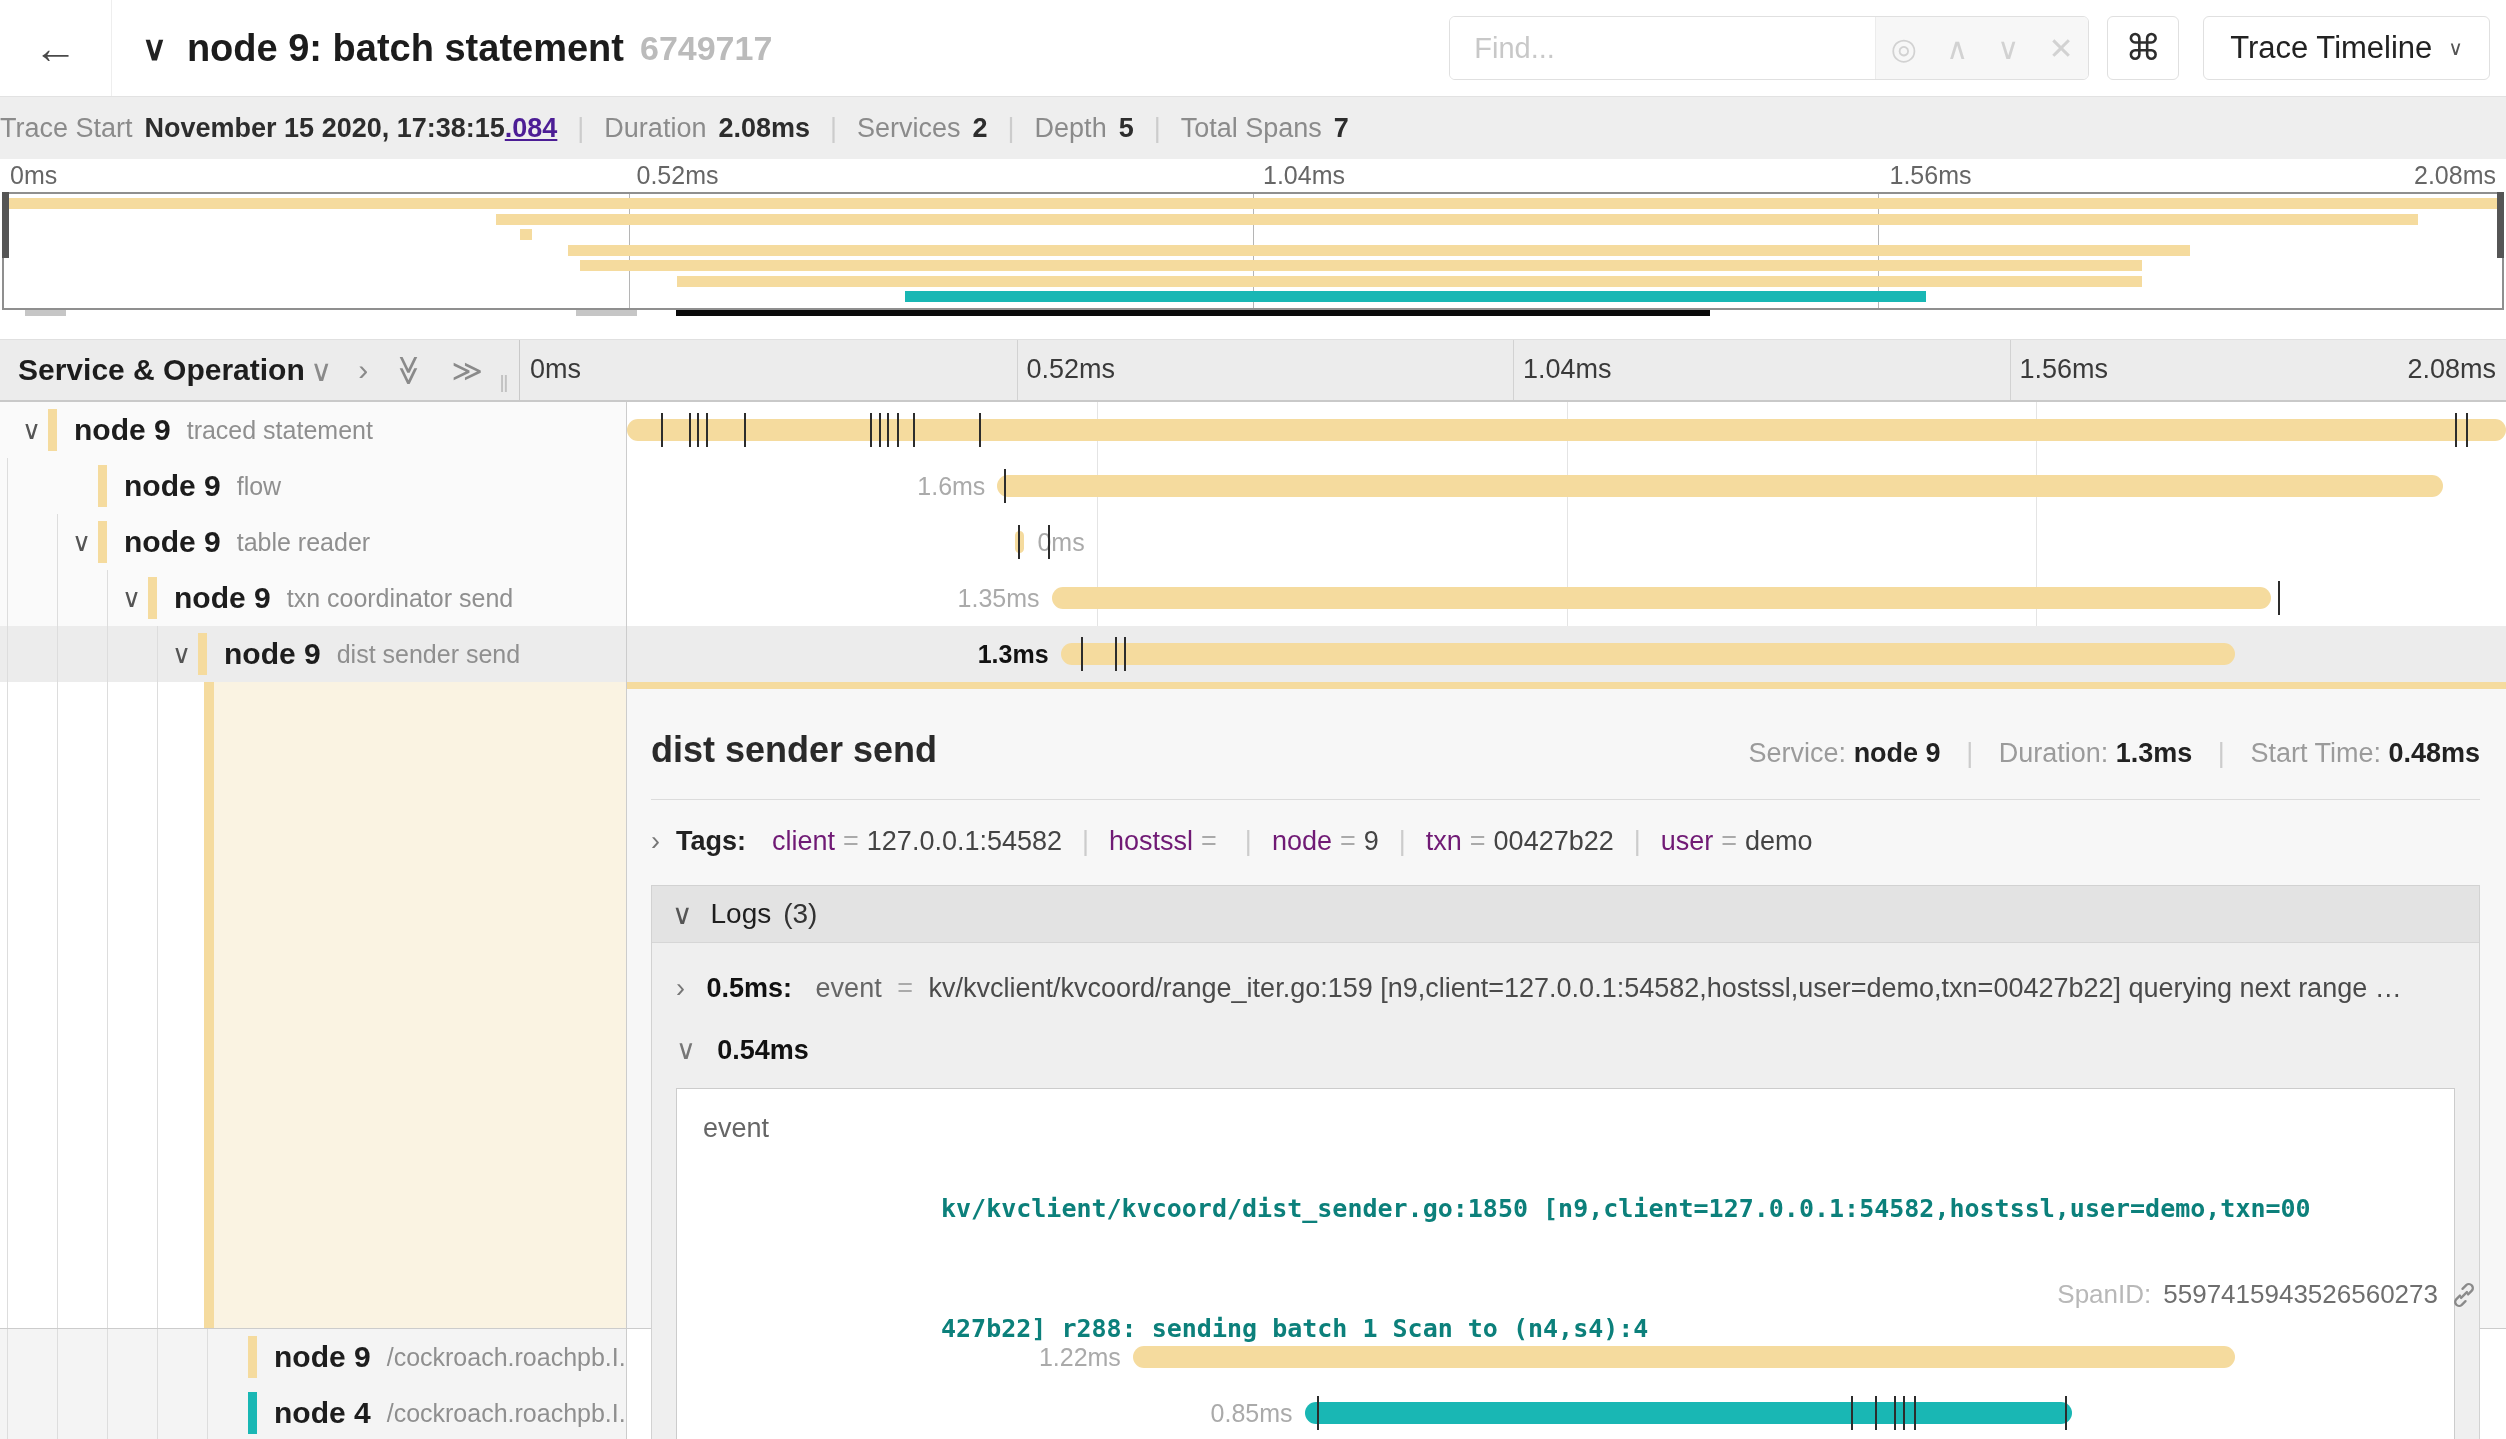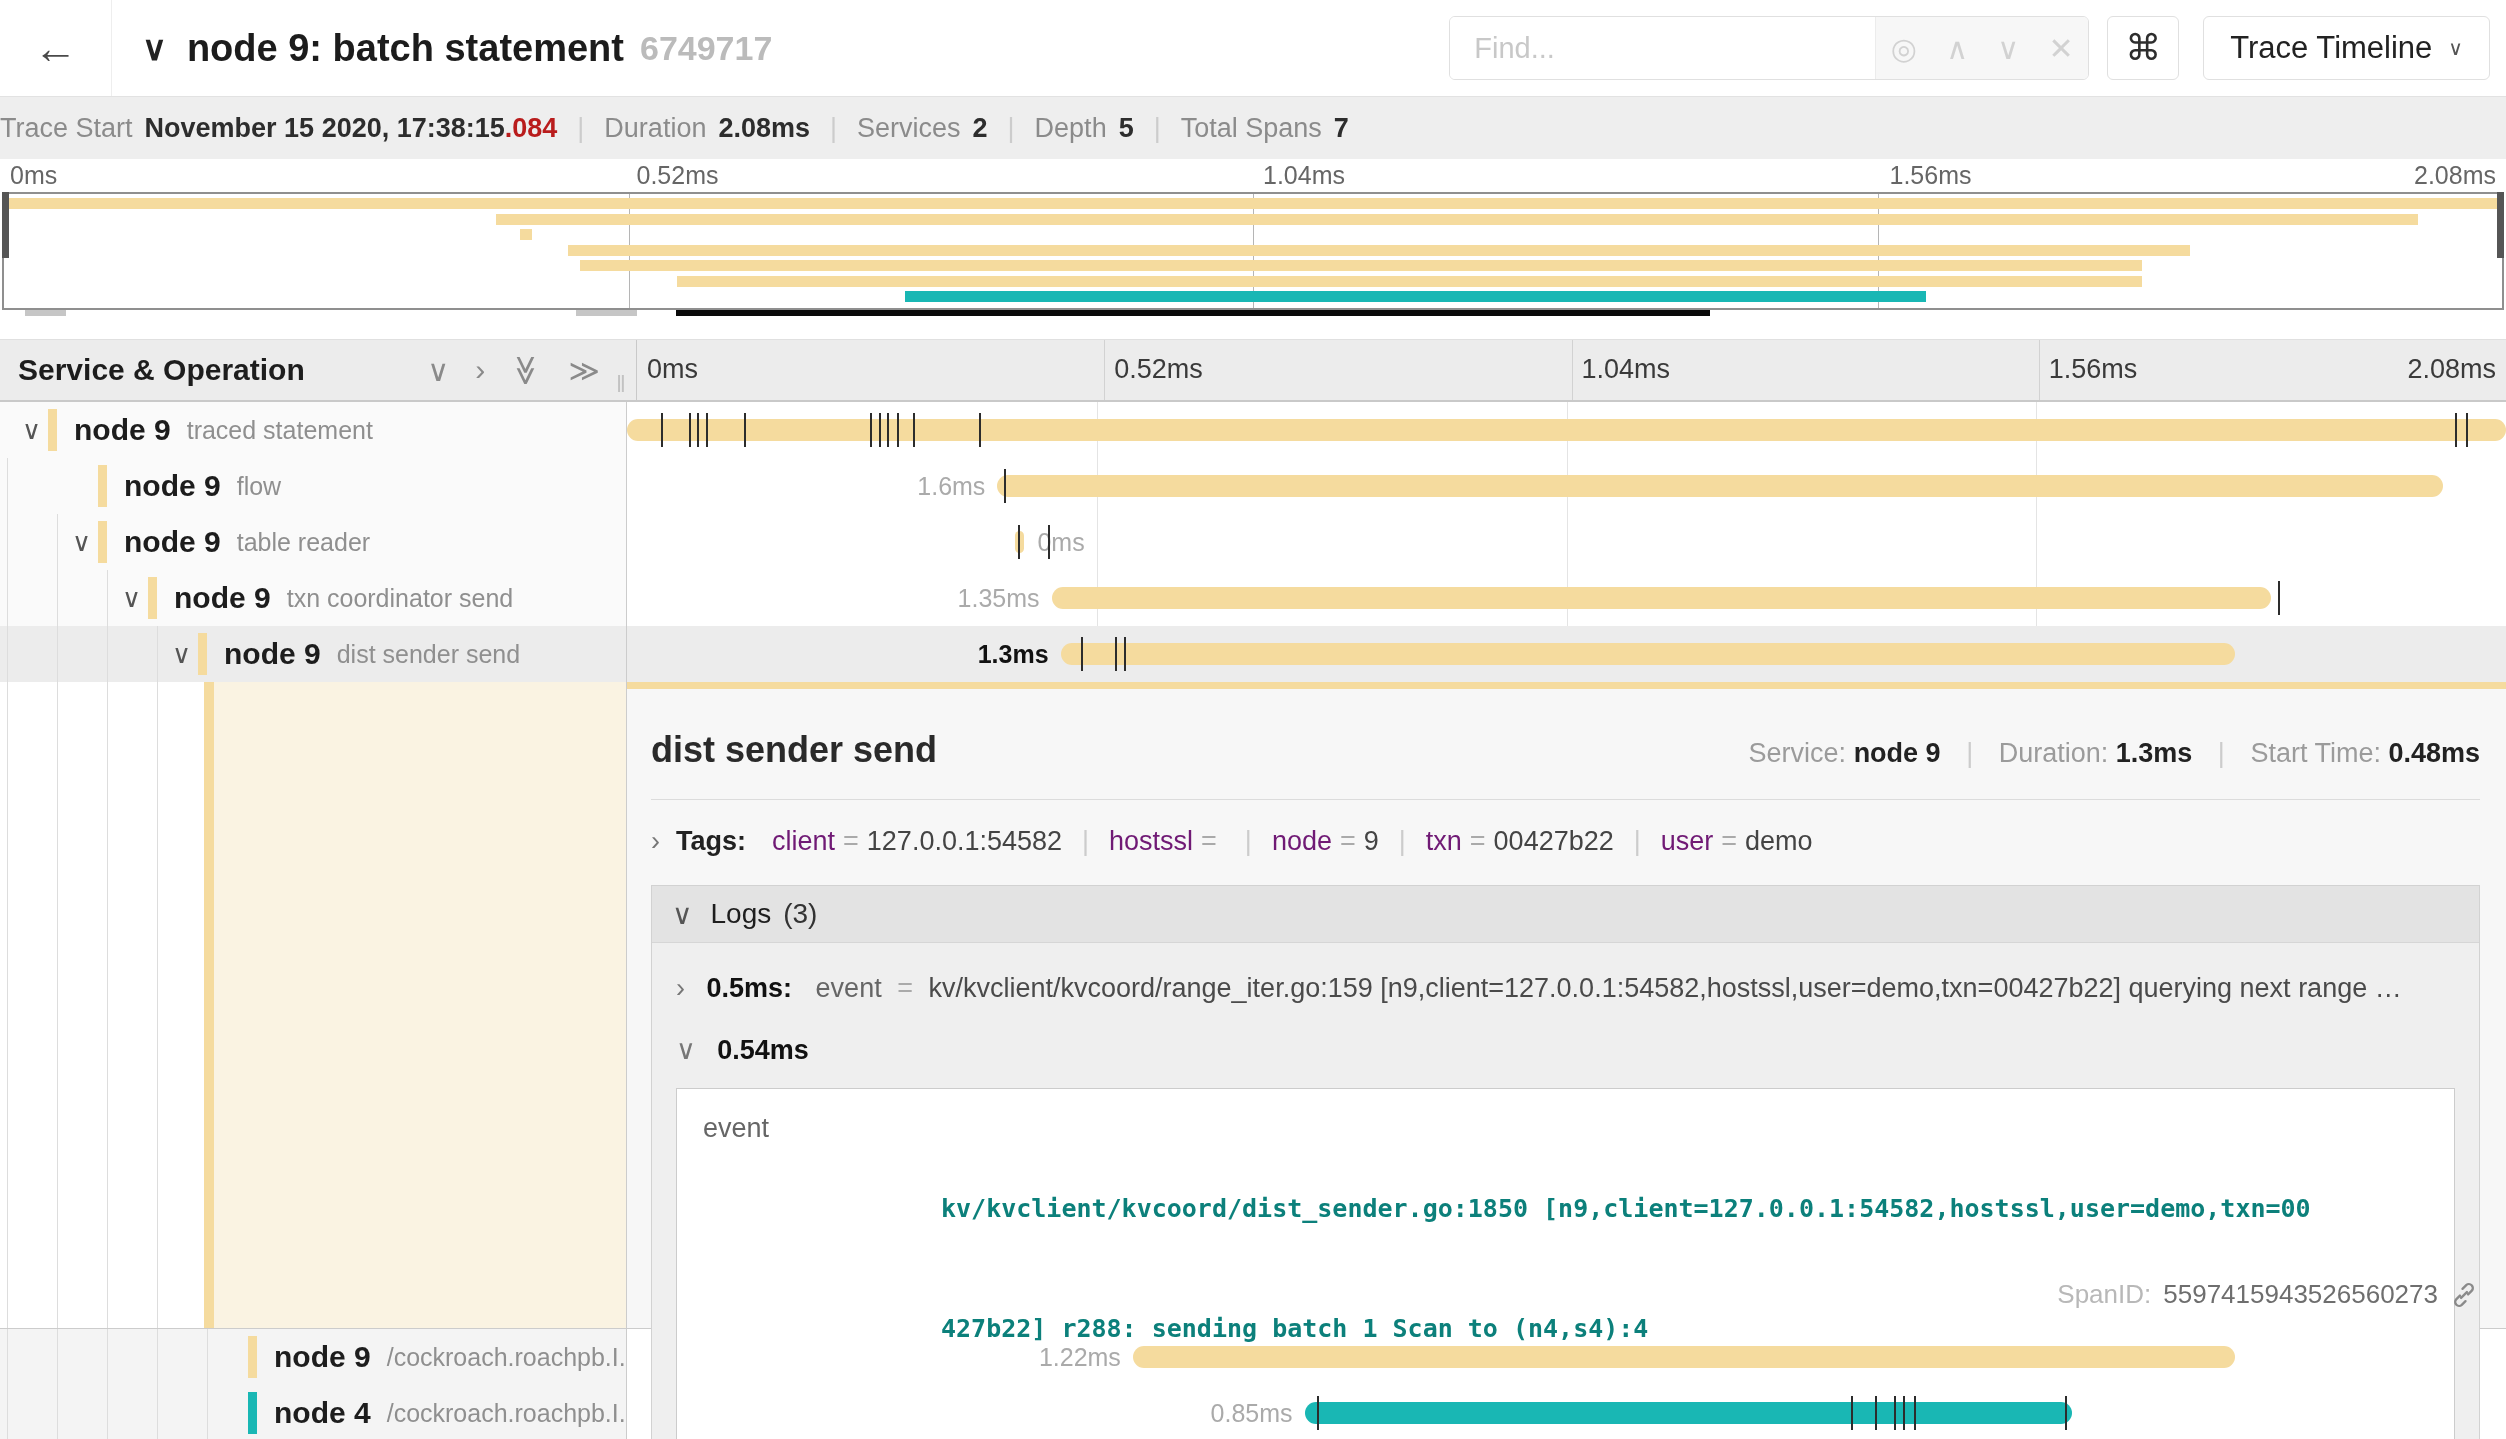--- a/index.html
+++ b/index.html
@@ -22,36 +22,36 @@
   .kbd-btn { width:72px; height:64px; border:1px solid #e0e0e0; border-radius:6px; display:flex; align-items:center;
              justify-content:center; font-size:36px; color:#2e2e2e; margin-right:24px; cursor:pointer; background:#fff; }
   .view-btn { height:64px; border:1px solid #e0e0e0; border-radius:6px; display:flex; align-items:center;
               padding:0 26px; font-size:31px; color:#222; gap:16px; margin-right:16px; cursor:pointer; background:#fff; }
   .view-btn .vchev { font-size:20px; color:#555; }
 
   
   .summary { height:62px; background:#eee; display:flex; align-items:center; padding-left:0; font-size:27px; }
   .summary .lbl { color:#8b8b8b; margin-right:12px; white-space:nowrap; }
   .summary .val { color:#2d2d2d; font-weight:700; white-space:nowrap; }
-  .summary .sfx { color:#b91c1c; font-weight:700; }
+  .summary .sfx { color:#4c1d95; font-weight:700;text-decoration:underline; }
   .summary .sep { color:#ccc; margin:0 20px; font-weight:400; }
 
   
   .minimap { position:relative; height:157px; background:#fff; }
   .mini-ticks { position:absolute; top:2px; left:0; right:0; height:30px; font-size:25px; color:#666; }
   .mini-ticks span { position:absolute; top:0; white-space:nowrap; }
   .mini-box { position:absolute; top:33px; left:2px; right:2px; height:118px; border:2px solid #8f8f8f; background:#fff; }
   .mini-grid { position:absolute; top:0; bottom:0; width:1px; background:#b5b5b5; }
   .mini-bar { position:absolute; height:11px; min-width:6px; }
   .mini-handle { position:absolute; width:7px; height:66px; background:#555; top:-2px; }
   .mini-scroll { position:absolute; top:151px; height:6px; }
 
   
   .gridhead { height:63px; display:flex; background:#ececec; border-top:1px solid #e0e0e0; border-bottom:2px solid #c9c9c9; margin-top:23px; }
-  .gh-left { width:637px; position:relative; display:flex; align-items:center; border-right:1px solid #c9c9c9; }
+  .gh-left { width:520px; position:relative; display:flex; align-items:center; border-right:1px solid #c9c9c9; }
   .gh-title { font-size:30px; font-weight:700; color:#1d1d1d; margin-left:18px; }
   .gh-icons { margin-left:auto; margin-right:36px; display:flex; gap:26px; color:#8a8a8a; font-size:30px; }
   .gh-icons span { cursor:pointer; }
   .rot90 { display:inline-block; transform:rotate(90deg); }
   .gh-drag { position:absolute; right:10px; bottom:2px; color:#c2c2c2; font-size:24px; cursor:col-resize; }
   .gh-right { flex:1; position:relative; font-size:27px; color:#3a3a3a; }
   .gh-right .tick-label { position:absolute; top:14px; white-space:nowrap; }
   .gh-grid { position:absolute; top:0; bottom:0; width:1px; background:#d2d2d2; }
 
   

